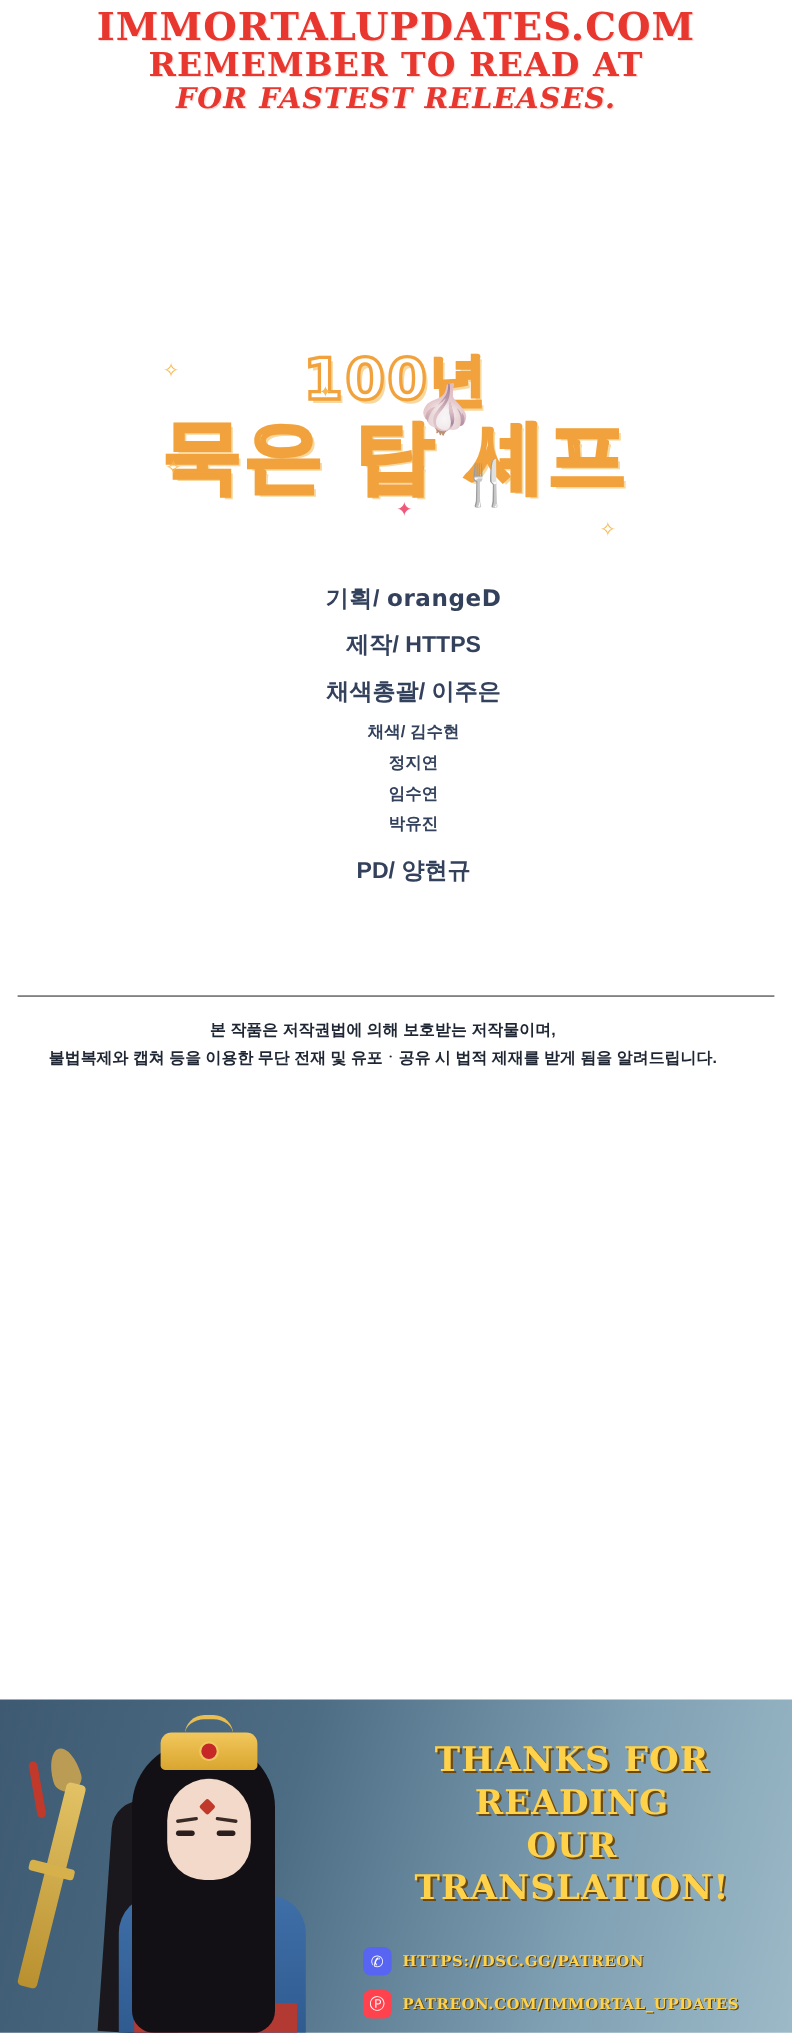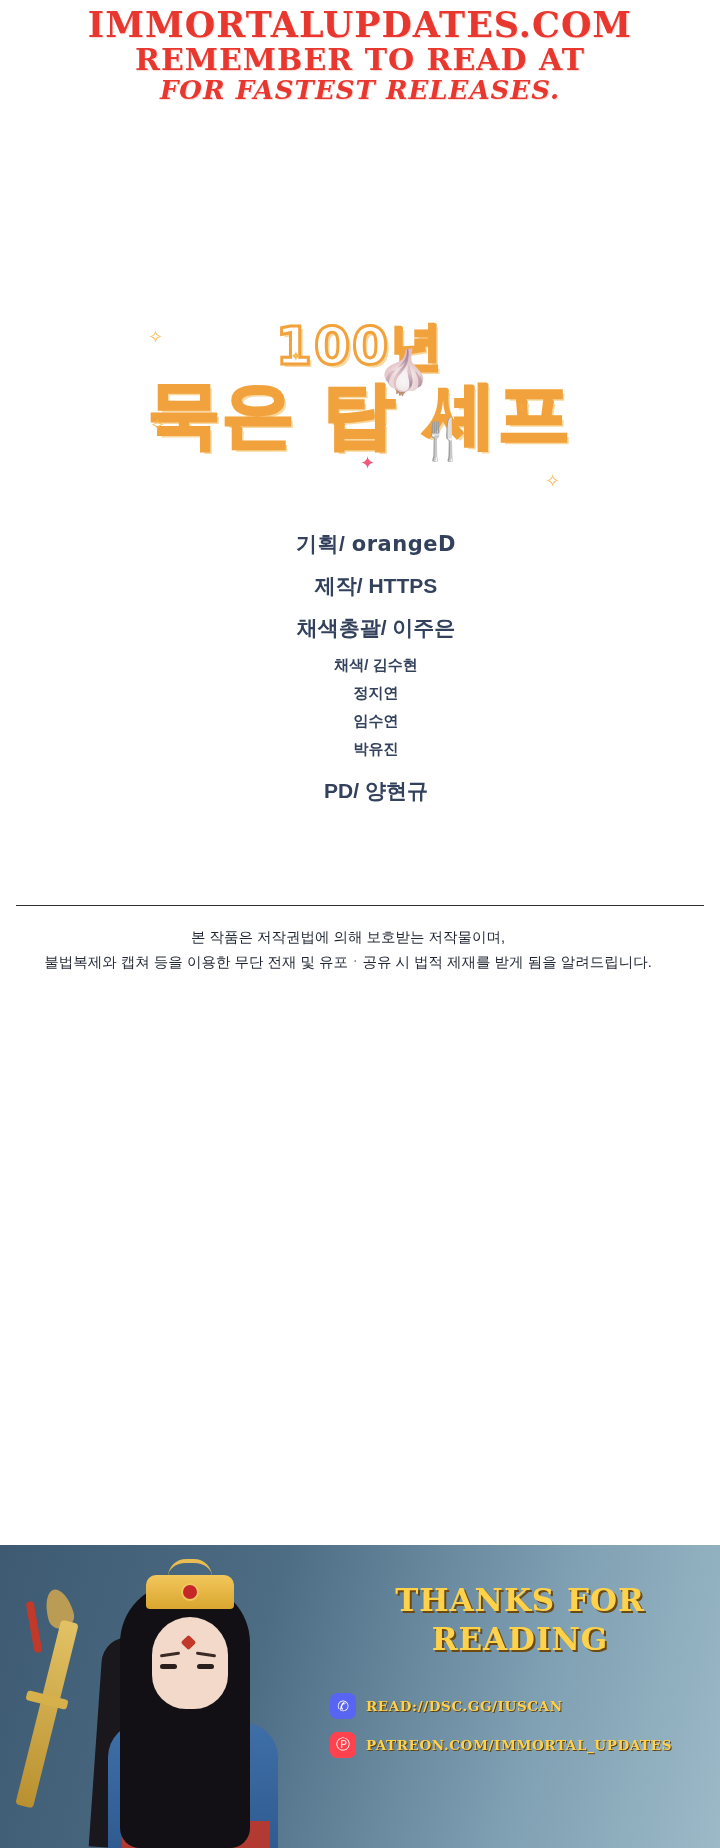--- a/index.html
+++ b/index.html
@@ -160,21 +160,21 @@
     background: #2f2f2f;
   }
   .copyright {
     position: absolute;
     top: 925px;
     left: 0;
     width: 696px;
     text-align: center;
     color: #1f2633;
     font-size: 14.5px;
-    font-weight: normal;
+    font-weight: bold;
     line-height: 1.75;
   }
 
   
   .thanks {
     position: absolute;
     left: 0;
     top: 1545px;
     width: 720px;
     height: 391px;
@@ -457,25 +457,26 @@
       <div class="art-eye-l"></div>
       <div class="art-eye-r"></div>
       <div class="art-mark"></div>
       <div class="art-crown"></div>
       <div class="art-crown-gem"></div>
       <div class="art-crown-pin"></div>
     </div>
 
     <div class="thanks-inner">
       <div class="thanks-title">THANKS FOR READING</div>
+      <div class="thanks-title">OUR TRANSLATION!</div>
 
       <div class="links">
         <div class="link-row">
           <span class="link-icon ico-discord">✆</span>
-          <span class="link-text">READ://DSC.GG/IUSCAN</span>
+          <span class="link-text">HTTPS://DSC.GG/PATREON</span>
         </div>
         <div class="link-row">
           <span class="link-icon ico-patreon">Ⓟ</span>
           <span class="link-text">PATREON.COM/IMMORTAL_UPDATES</span>
         </div>
 
       </div>
     </div>
   </div>
 

